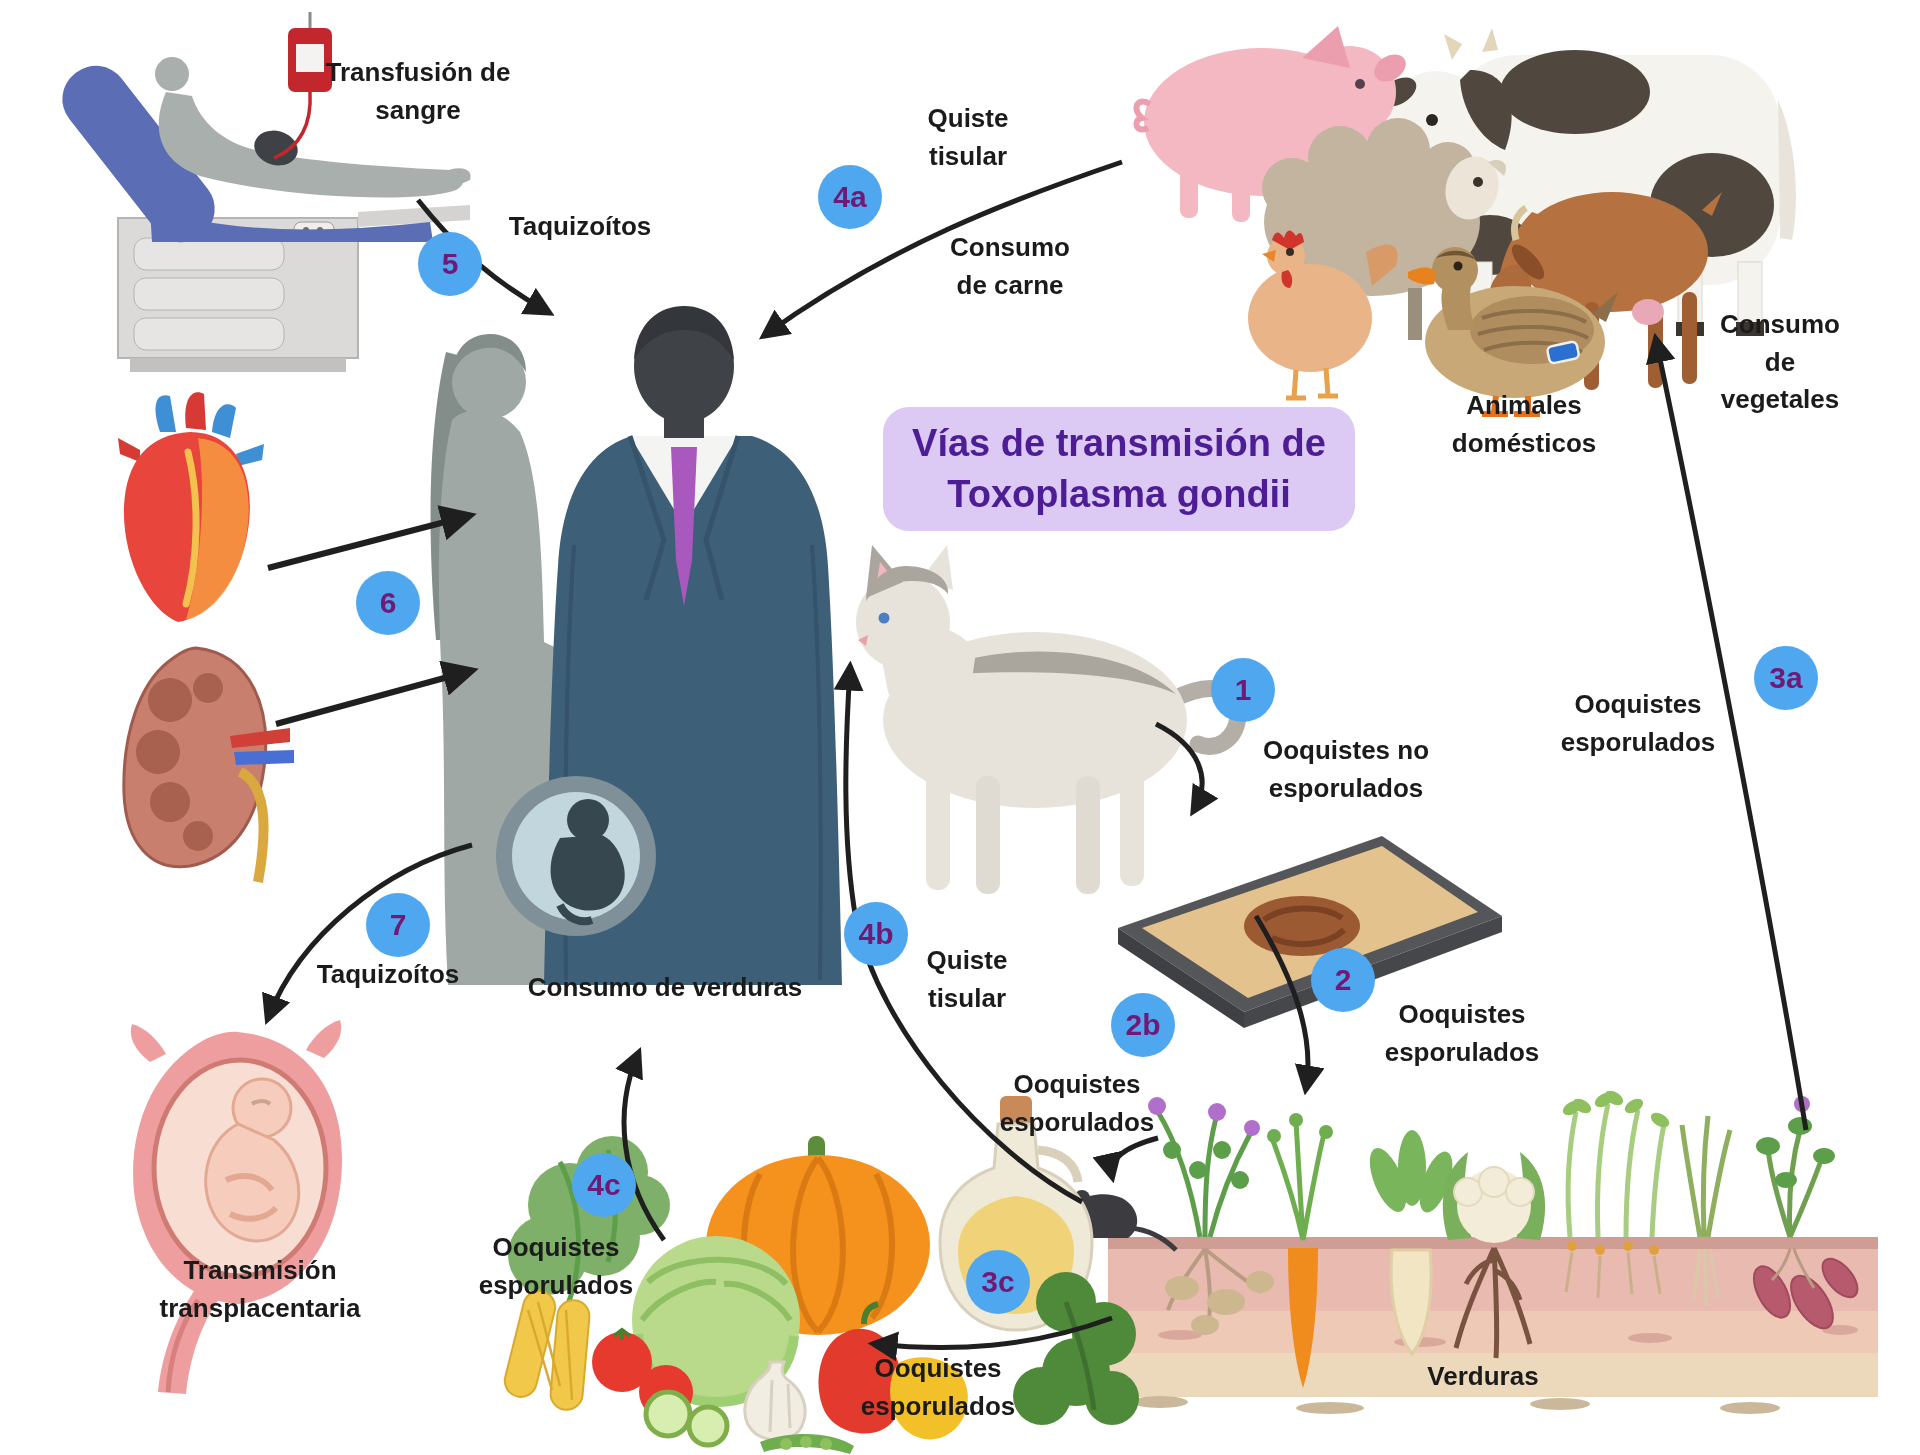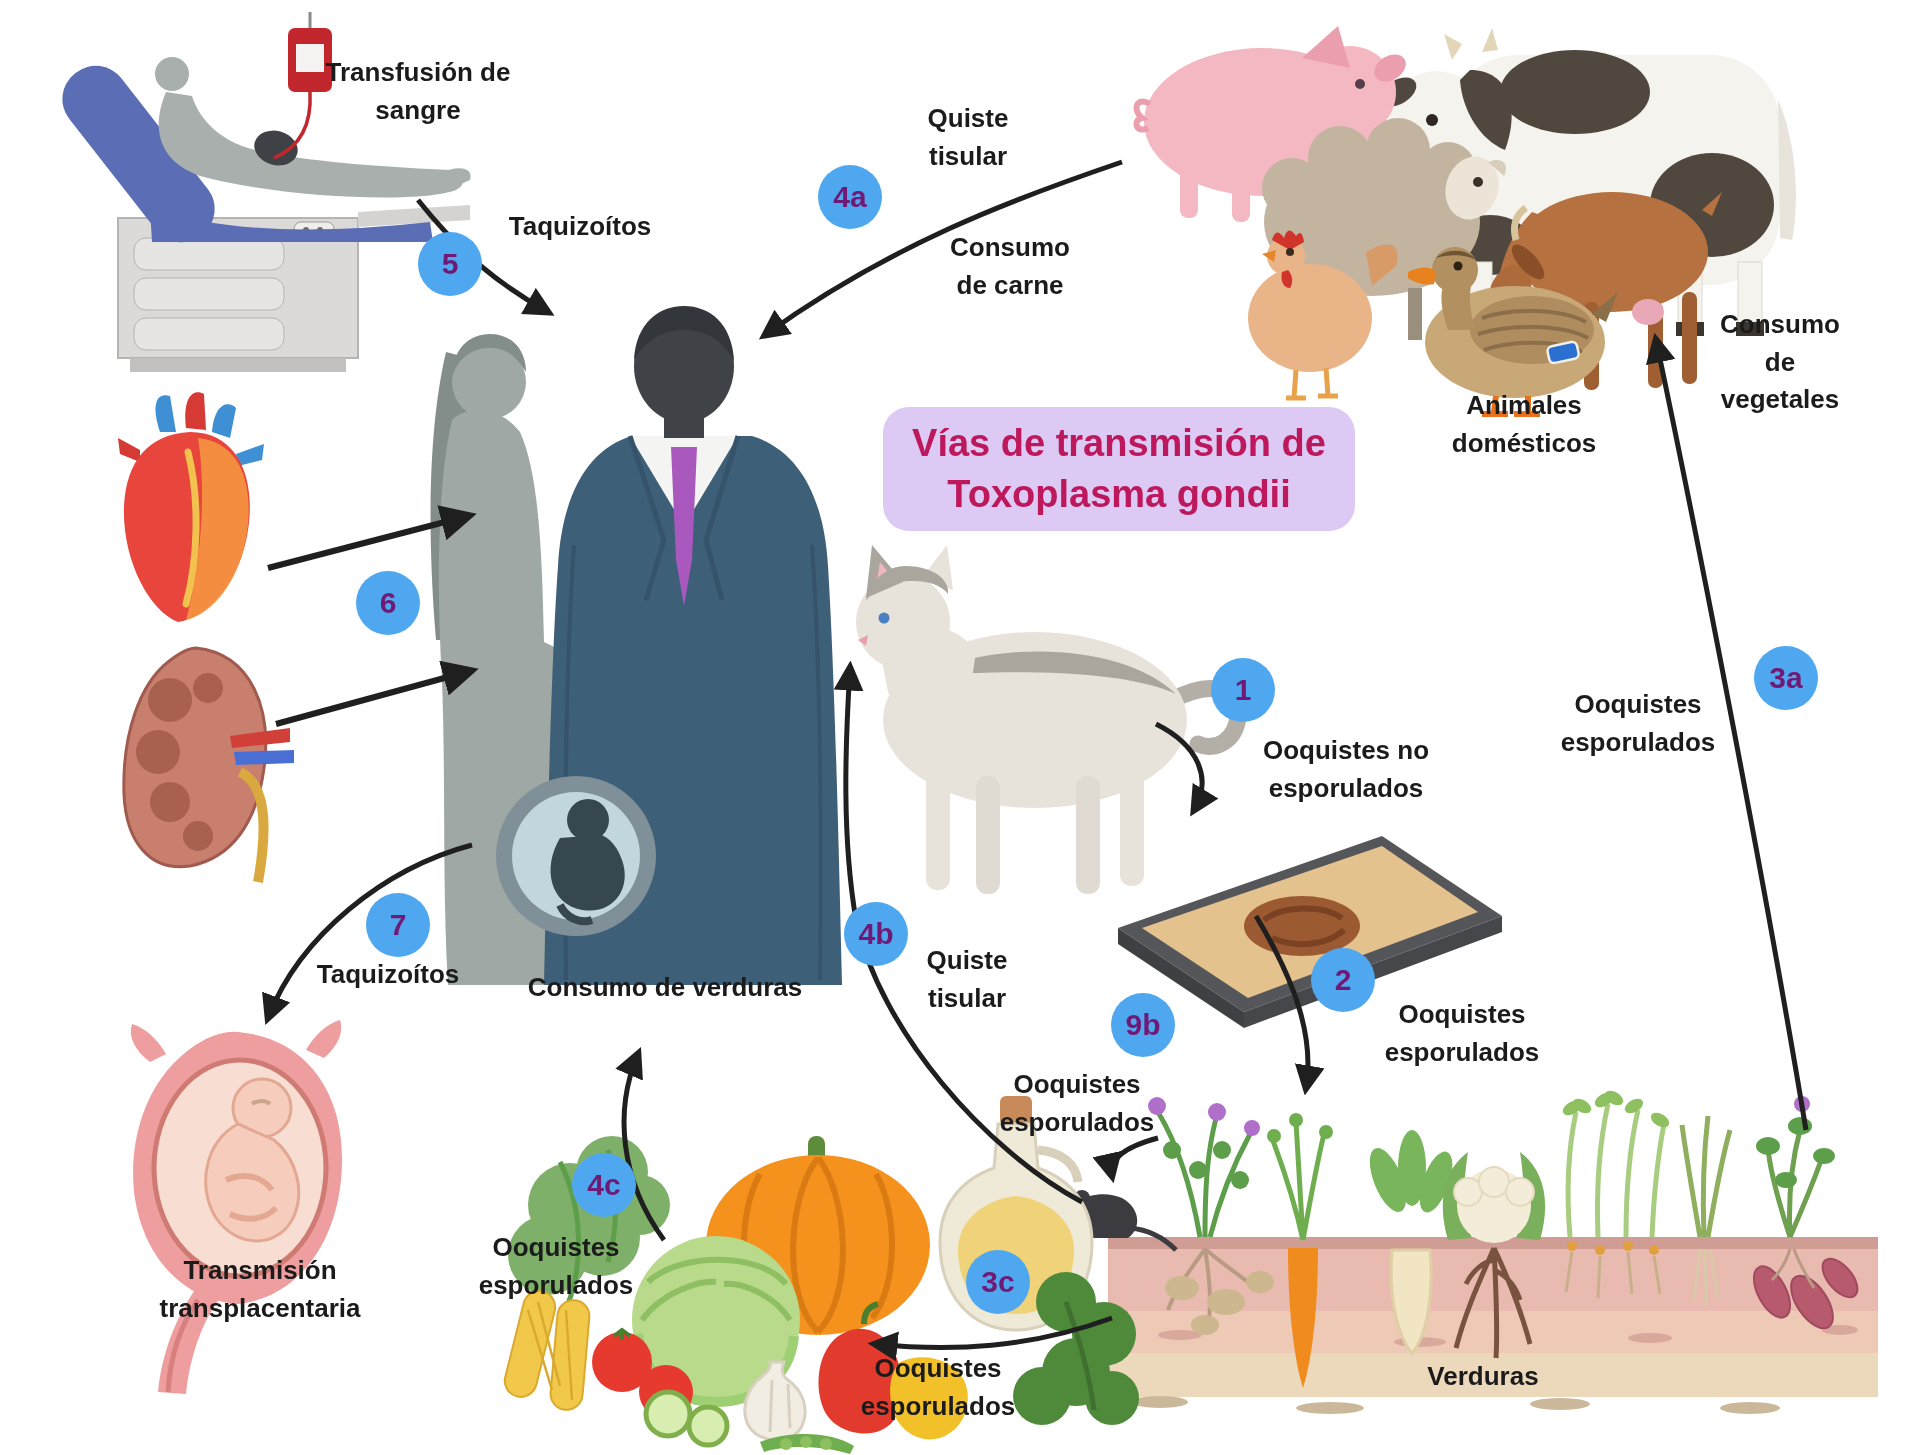--- a/index.html
+++ b/index.html
@@ -8,21 +8,21 @@
   .art{position:absolute;left:0;top:0;}
   .lbl{position:absolute;transform:translate(-50%,-50%);font-weight:bold;font-size:26px;
        line-height:1.45;color:#1b1b1b;text-align:center;white-space:pre-line;z-index:5;}
   .badge{position:absolute;width:64px;height:64px;border-radius:50%;
          background:var(--badge-blue,#4fa8ef);color:#701a75;font-weight:bold;font-size:30px;
          display:flex;align-items:center;justify-content:center;
          transform:translate(-50%,-50%);z-index:6;}
   .title-box{position:absolute;left:883px;top:407px;width:472px;height:124px;
              background:var(--title-purple,#dcc9f4);border-radius:26px;z-index:5;
              display:flex;flex-direction:column;align-items:center;justify-content:center;
-             font-weight:bold;font-size:38px;color:#be185d;line-height:1.35;}
+             font-weight:bold;font-size:38px;color:#4c1d95;line-height:1.35;}
   .title-box .it{}
 </style>
 </head>
 <body>
 
 <div class="canvas">
 
 <svg class="art" width="1920" height="1455" viewBox="0 0 1920 1455">
   <defs>
     <marker id="ah" viewBox="0 0 10 10" refX="7.5" refY="5" markerWidth="6" markerHeight="6" orient="auto-start-reverse">
@@ -443,17 +443,17 @@
 <div class="lbl" style="left:1483px;top:1377px">Verduras</div>
 
 <div class="badge" style="left:450px;top:264px">5</div>
 <div class="badge" style="left:850px;top:197px">4a</div>
 <div class="badge" style="left:388px;top:603px">6</div>
 <div class="badge" style="left:1243px;top:690px">1</div>
 <div class="badge" style="left:1786px;top:678px">3a</div>
 <div class="badge" style="left:398px;top:925px">7</div>
 <div class="badge" style="left:876px;top:934px">4b</div>
 <div class="badge" style="left:1343px;top:980px">2</div>
-<div class="badge" style="left:1143px;top:1025px">9b</div>
+<div class="badge" style="left:1143px;top:1025px">2b</div>
 <div class="badge" style="left:604px;top:1185px">4c</div>
 <div class="badge" style="left:998px;top:1282px">3c</div>
 
 </div>
 
 </body></html>

